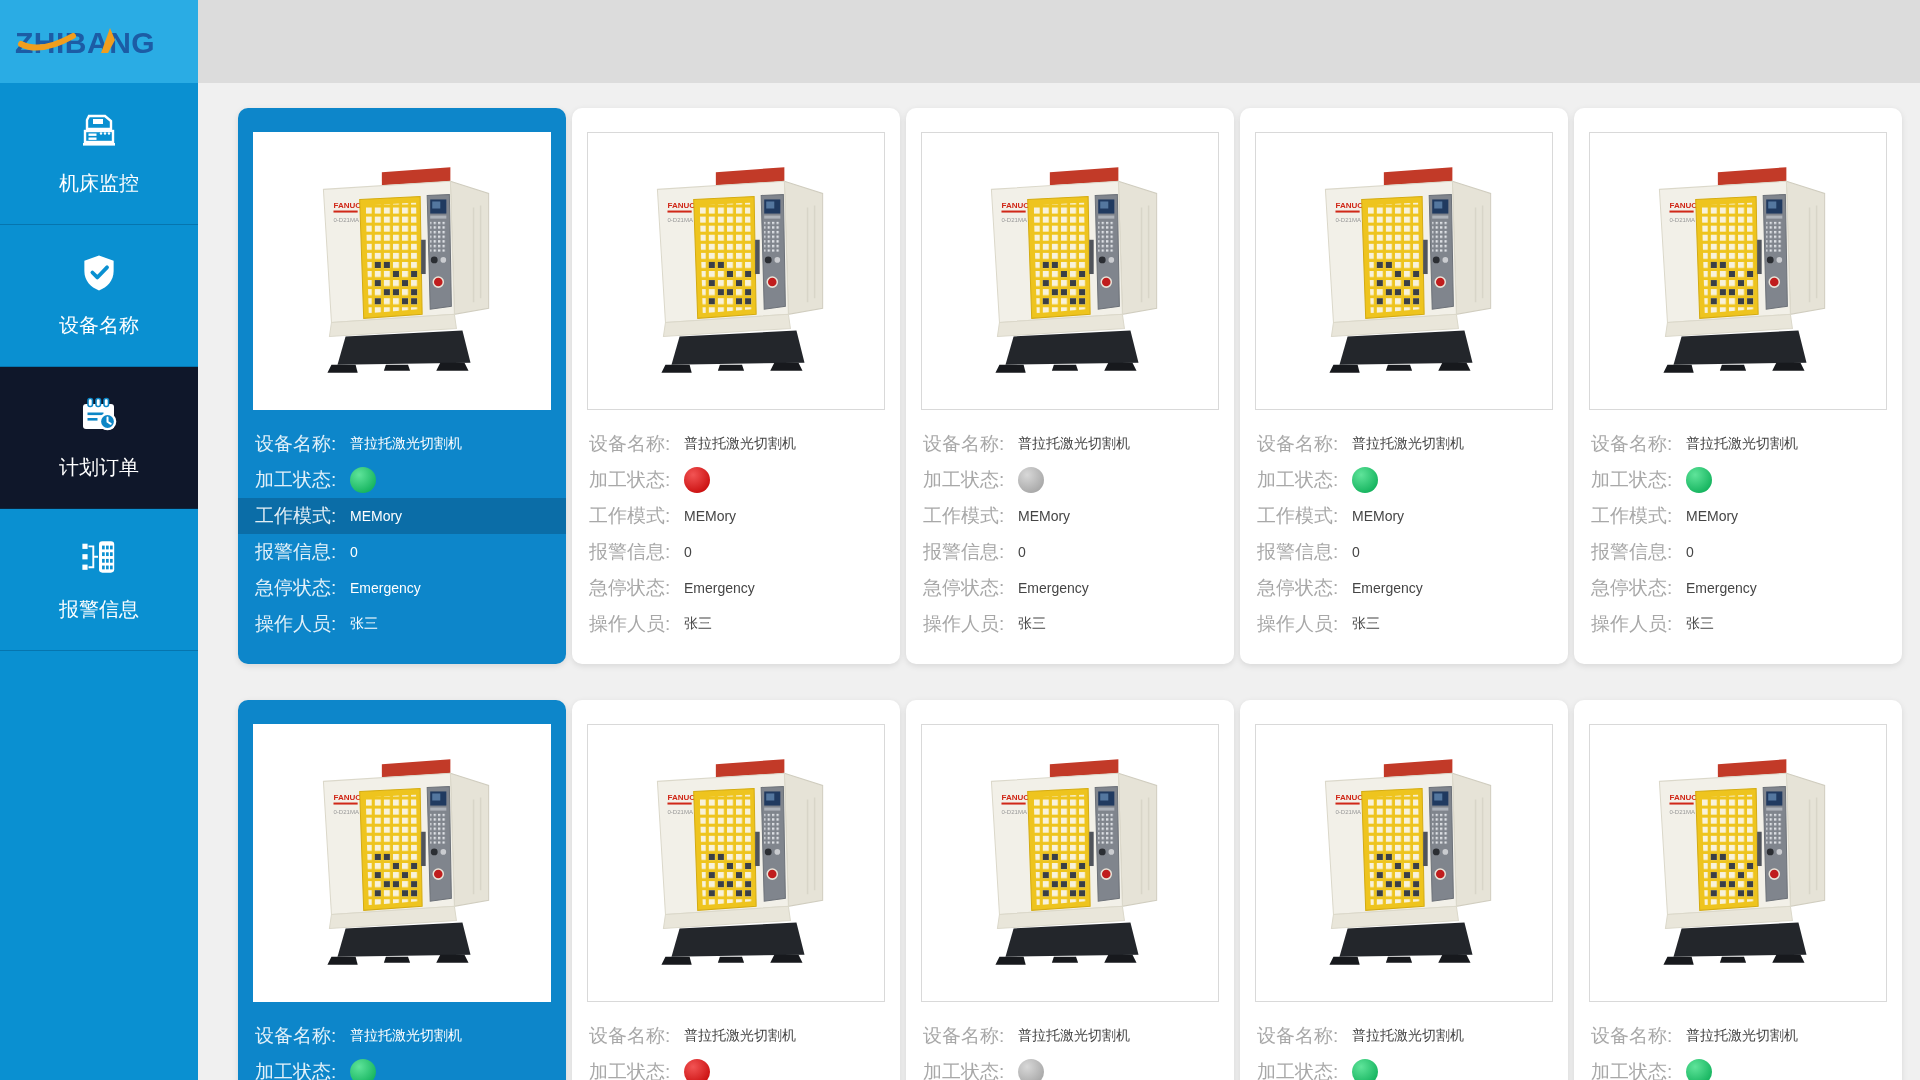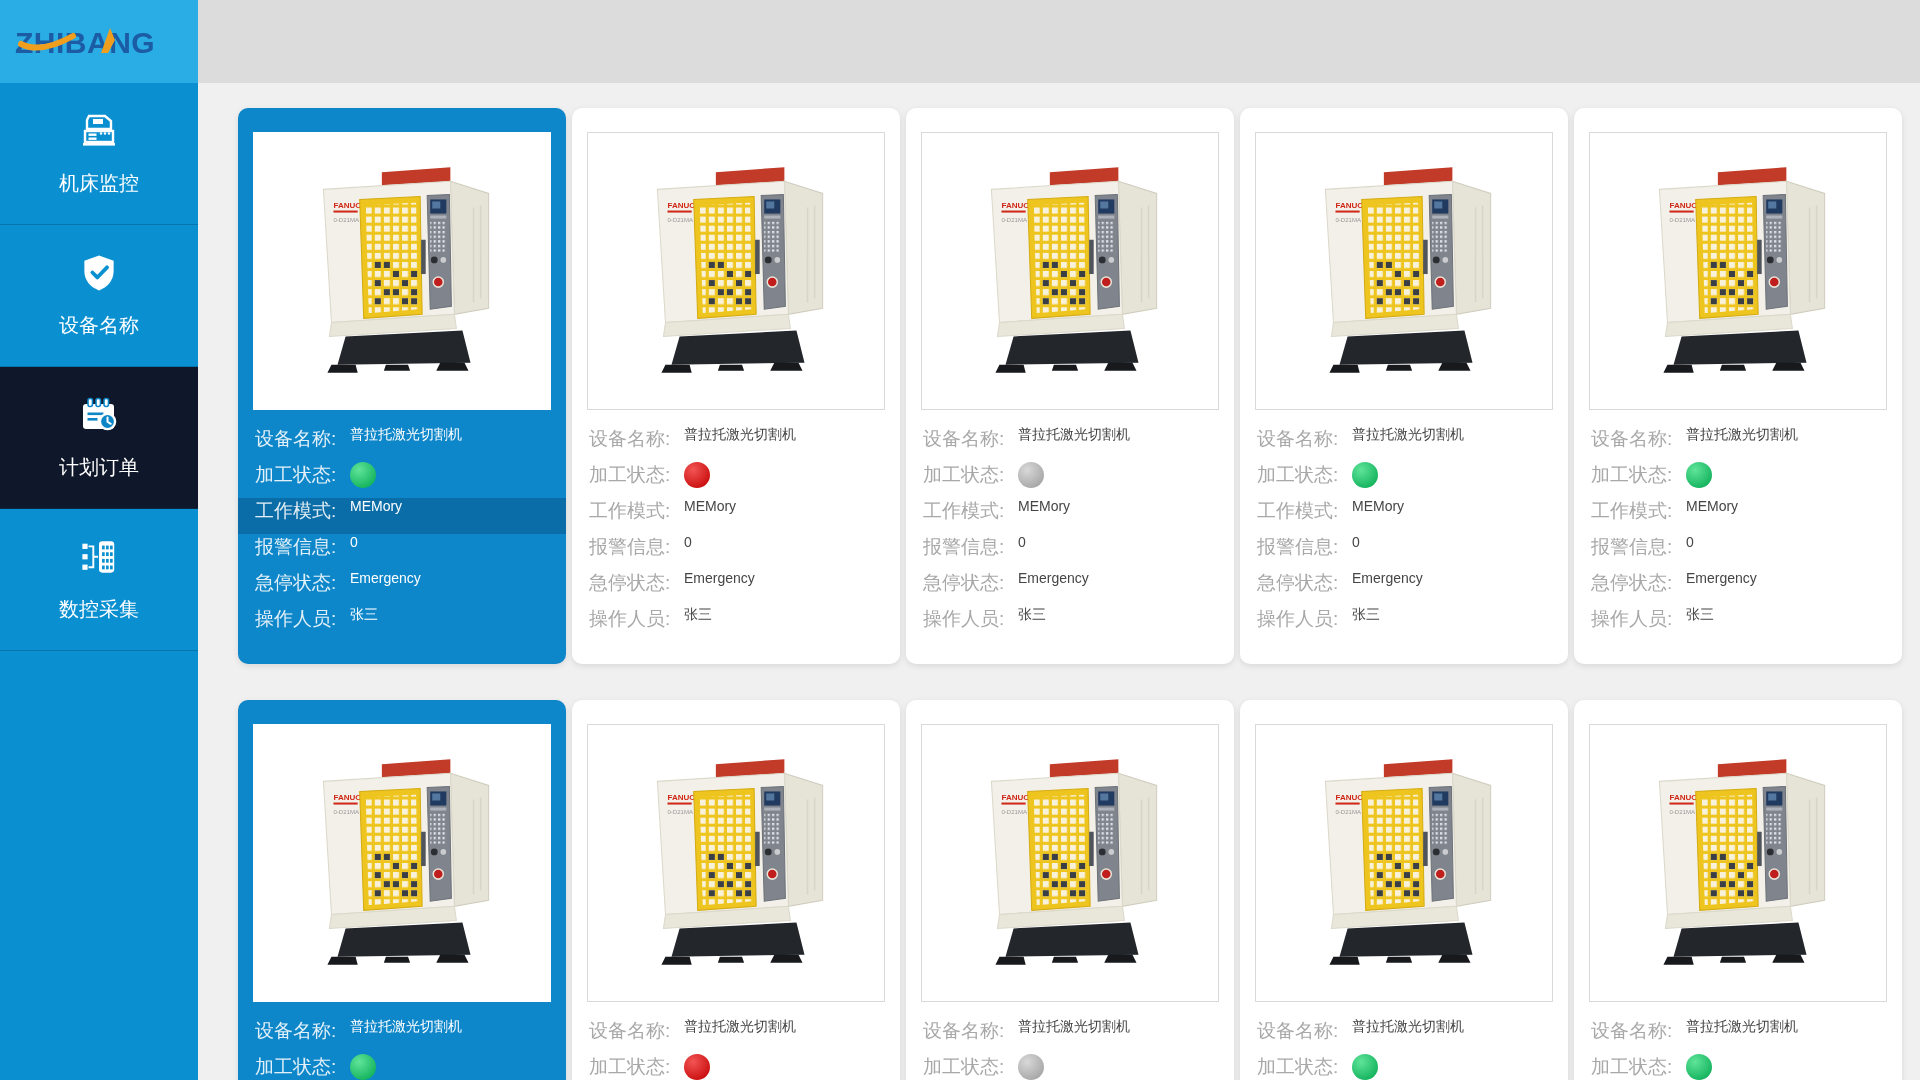--- a/index.html
+++ b/index.html
@@ -61,21 +61,21 @@
     margin:24px 15px 0 15px;
     height:278px;
     background:#ffffff;
     border:1px solid #d9d9d9;
     display:flex; align-items:center; justify-content:center;
   }
   .card.selected .img-wrap { border-color:#ffffff; }
   .rows { margin-top:16px; }
   .row {
     height:36px;
-    display:flex; align-items:flex-start;
+    display:flex; align-items:center;
     padding-left:17px;
   }
   .row .lbl { width:95px; font-size:19px; color:#a8a8a8; flex:none; }
   .row .val { font-size:14px; color:#454545; }
   .card.selected .lbl { color:rgba(255,255,255,0.88); }
   .card.selected .val { color:#ffffff; }
   .card.selected .row.hl { background:#0b6da7; }
   .dot {
     width:26px; height:26px; border-radius:50%;
     background:#ccc;
@@ -156,21 +156,21 @@
             <rect x="31.6" y="13" width="2.8" height="4"></rect>
           <rect x="23.2" y="20" width="2.8" height="4"></rect>
             <rect x="27.4" y="20" width="2.8" height="4"></rect>
             <rect x="31.6" y="20" width="2.8" height="4"></rect>
           <rect x="23.2" y="27" width="2.8" height="4"></rect>
             <rect x="27.4" y="27" width="2.8" height="4"></rect>
             <rect x="31.6" y="27" width="2.8" height="4"></rect>
         </g>
       </svg>
     </span>
-    <span>数控采集</span>
+    <span>报警信息</span>
   </div>
 </div>
 
 <div class="grid">
     <div class="card selected">
     <div class="img-wrap">
       <svg width="262" height="232" viewBox="0 0 260 230">
         <defs>
           <pattern id="win" x="94" y="52" width="9" height="9" patternUnits="userSpaceOnUse">
             <rect width="6" height="6" fill="#f8f2da"></rect>

